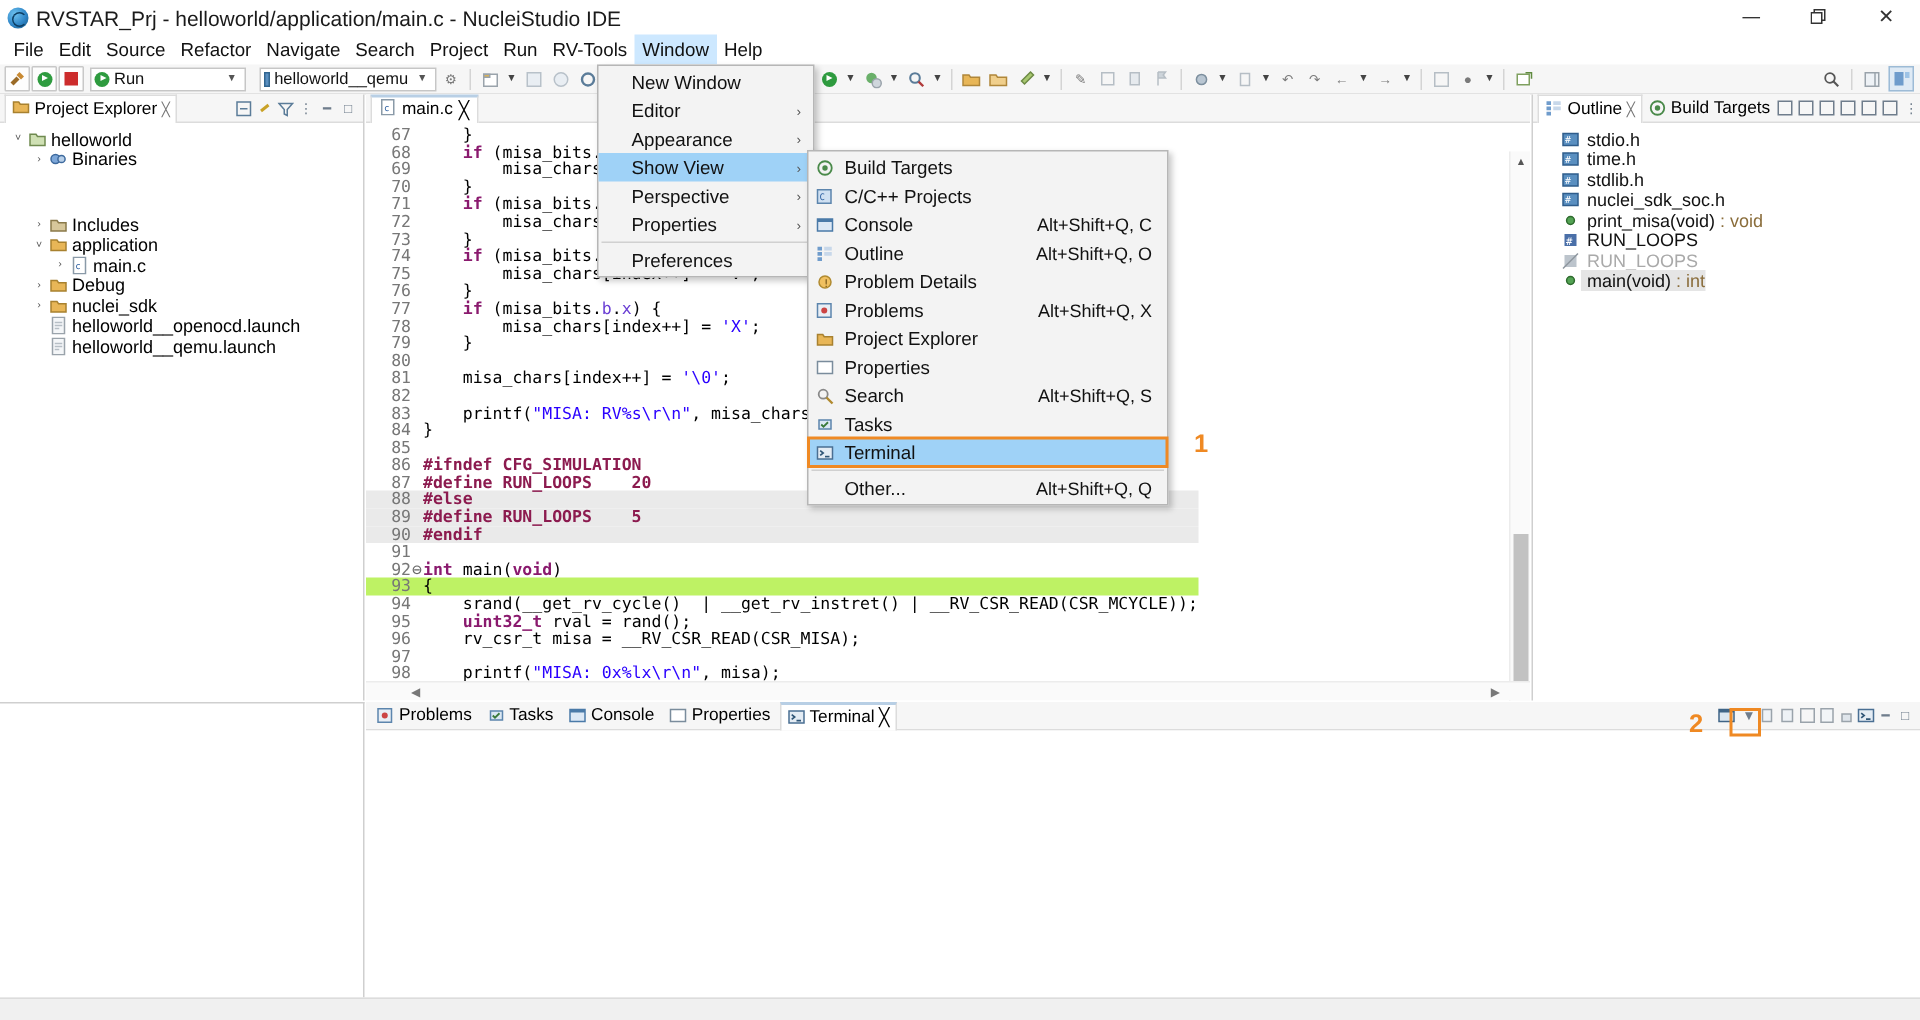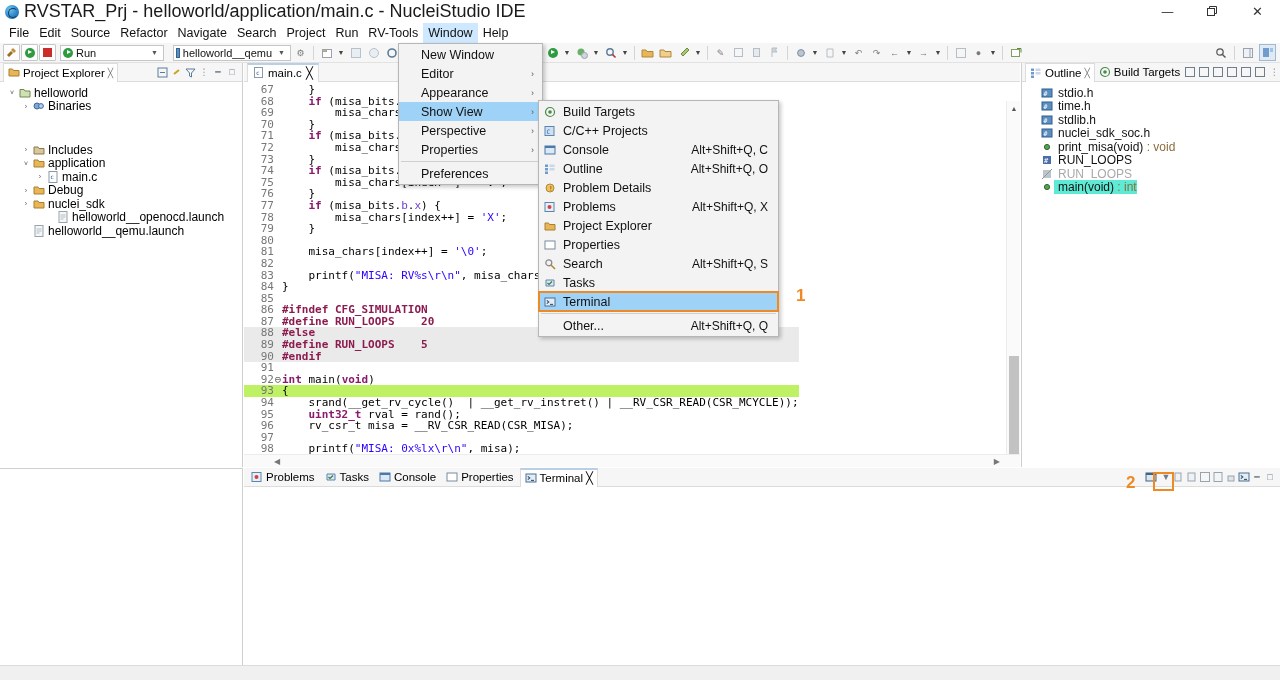--- a/index.html
+++ b/index.html
@@ -23,21 +23,21 @@
   .title-ico {
     width: 14px; height: 14px; margin-left: 5px; margin-right: 5px;
     border-radius: 50%;
     background: radial-gradient(circle at 35% 32%, #6fc3f0 0%, #2f86c8 55%, #17547f 100%);
     position: relative; flex: none;
   }
   .title-ico::after {
     content: ""; position: absolute; left: 3px; top: 3px; width: 8px; height: 8px;
     border-radius: 50%; border: 1.5px solid #0d3e63; border-right-color: transparent;
   }
-  .title-text { font-size: 18px; color: #1a1a1a; white-space: nowrap; }
+  .title-text { font-size: 14px; color: #1a1a1a; white-space: nowrap; }
   .winbtns { margin-left: auto; display: flex; height: 23px; }
   .winbtn {
     width: 45px; height: 23px; display: flex; align-items: center; justify-content: center;
     font-size: 13px; color: #333; font-family: "DejaVu Sans", sans-serif;
   }
   .winbtn.close { margin-right: 0; }
 
   
   .menubar {
     position: absolute; left: 0; top: 23px; width: 1280px; height: 20px;
@@ -492,21 +492,21 @@
         </div>
         <div class="trow" style="padding-left: 20px;">
           <span class="tarrow">›</span>
           <span class="ticon">
             <svg class="sico" viewBox="0 0 12 12">
               <path d="M1 3h4l1 1.5h5V10H1z" fill="#e8b657" stroke="#a8812f"></path>
             </svg>
           </span>
           <span style="padding-left:2px;">nuclei_sdk</span>
         </div>
-        <div class="trow" style="padding-left: 20px; margin-left: 24px;">
+        <div class="trow" style="padding-left: 20px;">
           <span class="tarrow"></span>
           <span class="ticon">
             <svg class="sico" viewBox="0 0 12 12">
               <rect x="2" y="0.5" width="8" height="11" fill="#f4f6f8" stroke="#9aa3ab"></rect>
               <path d="M3.5 4h5M3.5 6h5M3.5 8h3" stroke="#b6bec5"></path>
             </svg>
           </span>
           <span style="padding-left:2px;">helloworld__openocd.launch</span>
         </div>
         <div class="trow" style="padding-left: 20px;">
@@ -665,21 +665,21 @@
             </svg>
           </span>
           <span style="padding-left:4px;color:#a9a9a9;">RUN_LOOPS<span style="color:#8a6d3b;"></span></span>
         </div>
         <div class="trow" style="padding-left: 18px;">
           <span class="ticon">
             <svg class="sico" viewBox="0 0 12 12">
               <circle cx="6" cy="6" r="2.6" fill="#54a354" stroke="#2f6b2f"></circle>
             </svg>
           </span>
-          <span style="padding-left:4px;color:#111;background:#5eead4;">main(void)<span style="color:#8a6d3b;"> : int</span></span>
+          <span style="padding-left:4px;color:#111;background:#e5e5e5;">main(void)<span style="color:#8a6d3b;"> : int</span></span>
         </div>
       </div>
   </div>
 
   <div class="bottom-left"></div>
 
   <div class="bottom">
     <div class="btabbar" id="bottom-tabs">
         <div class="btab">
           <span><svg class="sico" viewBox="0 0 12 12">

